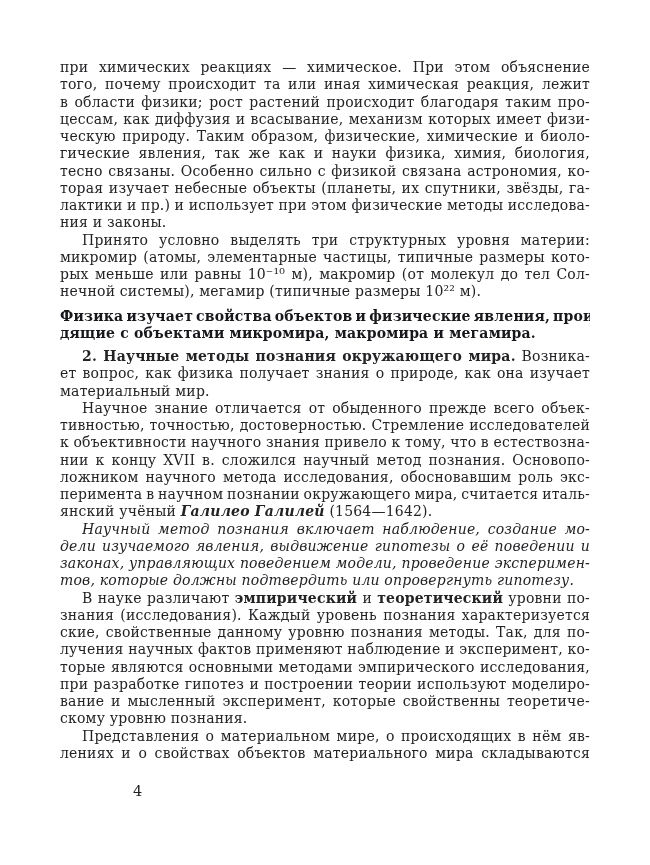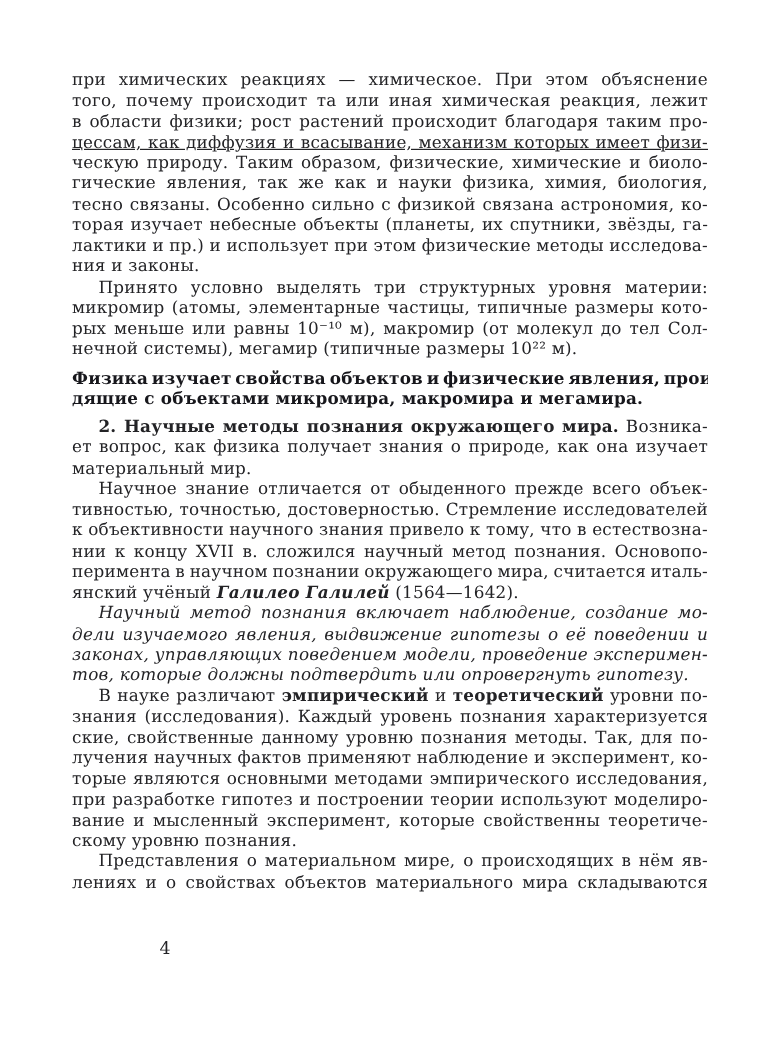--- a/index.html
+++ b/index.html
@@ -54,21 +54,21 @@
 </style>
 </head>
 <body>
 
 <div class="page">
   <div class="text-block">
       <div class="para para-body-continuation">
         <div class="line" style="word-spacing: 6.06px;"><span class="ln-in"><span class="">при химических реакциях — химическое. При этом объяснение</span></span></div>
         <div class="line" style="word-spacing: 3.02px;"><span class="ln-in"><span class="">того, почему происходит та или иная химическая реакция, лежит</span></span></div>
         <div class="line" style="word-spacing: 1.76px;"><span class="ln-in"><span class="">в области физики; рост растений происходит благодаря таким про-</span></span></div>
-        <div class="line" style="word-spacing: 0.61px; text-decoration: underline;"><span class="ln-in"><span class="">цессам, как диффузия и всасывание, механизм которых имеет физи-</span></span></div>
+        <div class="line" style="word-spacing: 0.61px;"><span class="ln-in"><span class="">цессам, как диффузия и всасывание, механизм которых имеет физи-</span></span></div>
         <div class="line" style="word-spacing: 1.87px;"><span class="ln-in"><span class="">ческую природу. Таким образом, физические, химические и биоло-</span></span></div>
         <div class="line" style="word-spacing: 3.92px;"><span class="ln-in"><span class="">гические явления, так же как и науки физика, химия, биология,</span></span></div>
         <div class="line" style="word-spacing: 0.9px;"><span class="ln-in"><span class="">тесно связаны. Особенно сильно с физикой связана астрономия, ко-</span></span></div>
         <div class="line" style="word-spacing: 0.88px;"><span class="ln-in"><span class="">торая изучает небесные объекты (планеты, их спутники, звёзды, га-</span></span></div>
         <div class="line" style="word-spacing: -0.14px;"><span class="ln-in"><span class="">лактики и пр.) и использует при этом физические методы исследова-</span></span></div>
         <div class="line last"><span class="ln-in"><span class="">ния и законы.</span></span></div>
       </div>
       <div class="para para-body indent">
         <div class="line" style="word-spacing: 6.17px;"><span class="ln-in"><span class="">Принято условно выделять три структурных уровня материи:</span></span></div>
         <div class="line" style="word-spacing: 1.43px;"><span class="ln-in"><span class="">микромир (атомы, элементарные частицы, типичные размеры кото-</span></span></div>
@@ -82,20 +82,21 @@
       <div class="para para-section-heading indent">
         <div class="line" style="word-spacing: 1.19px;"><span class="ln-in"><span class=" seg-b">2. Научные методы познания окружающего мира.</span><span class=""> Возника-</span></span></div>
         <div class="line" style="word-spacing: 1.42px;"><span class="ln-in"><span class="">ет вопрос, как физика получает знания о природе, как она изучает</span></span></div>
         <div class="line last"><span class="ln-in"><span class="">материальный мир.</span></span></div>
       </div>
       <div class="para para-body indent">
         <div class="line" style="word-spacing: 2.34px;"><span class="ln-in"><span class="">Научное знание отличается от обыденного прежде всего объек-</span></span></div>
         <div class="line" style="word-spacing: 0.37px;"><span class="ln-in"><span class="">тивностью, точностью, достоверностью. Стремление исследователей</span></span></div>
         <div class="line" style="word-spacing: -0.11px;"><span class="ln-in"><span class="">к объективности научного знания привело к тому, что в естествозна-</span></span></div>
         <div class="line" style="word-spacing: 2.31px; text-align: right;"><span class="ln-in"><span class="">нии к концу XVII в. сложился научный метод познания. Основопо-</span></span></div>
+        <div class="line" style="word-spacing: 2.41px;"><span class="ln-in"><span class="">ложником научного метода исследования, обосновавшим роль экс-</span></span></div>
         <div class="line" style="word-spacing: -0.82px;"><span class="ln-in"><span class="">перимента в научном познании окружающего мира, считается италь-</span></span></div>
         <div class="line last"><span class="ln-in"><span class="">янский учёный </span><span class=" seg-b seg-i">Галилео Галилей</span><span class=""> (1564—1642).</span></span></div>
       </div>
       <div class="para para-definition-italic indent">
         <div class="line" style="word-spacing: 3.03px;"><span class="ln-in"><span class="">Научный метод познания включает наблюдение, создание мо-</span></span></div>
         <div class="line" style="word-spacing: 1.52px;"><span class="ln-in"><span class="">дели изучаемого явления, выдвижение гипотезы о её поведении и</span></span></div>
         <div class="line" style="word-spacing: 0.04px;"><span class="ln-in"><span class="">законах, управляющих поведением модели, проведение эксперимен-</span></span></div>
         <div class="line last"><span class="ln-in"><span class="">тов, которые должны подтвердить или опровергнуть гипотезу.</span></span></div>
       </div>
       <div class="para para-body indent">

